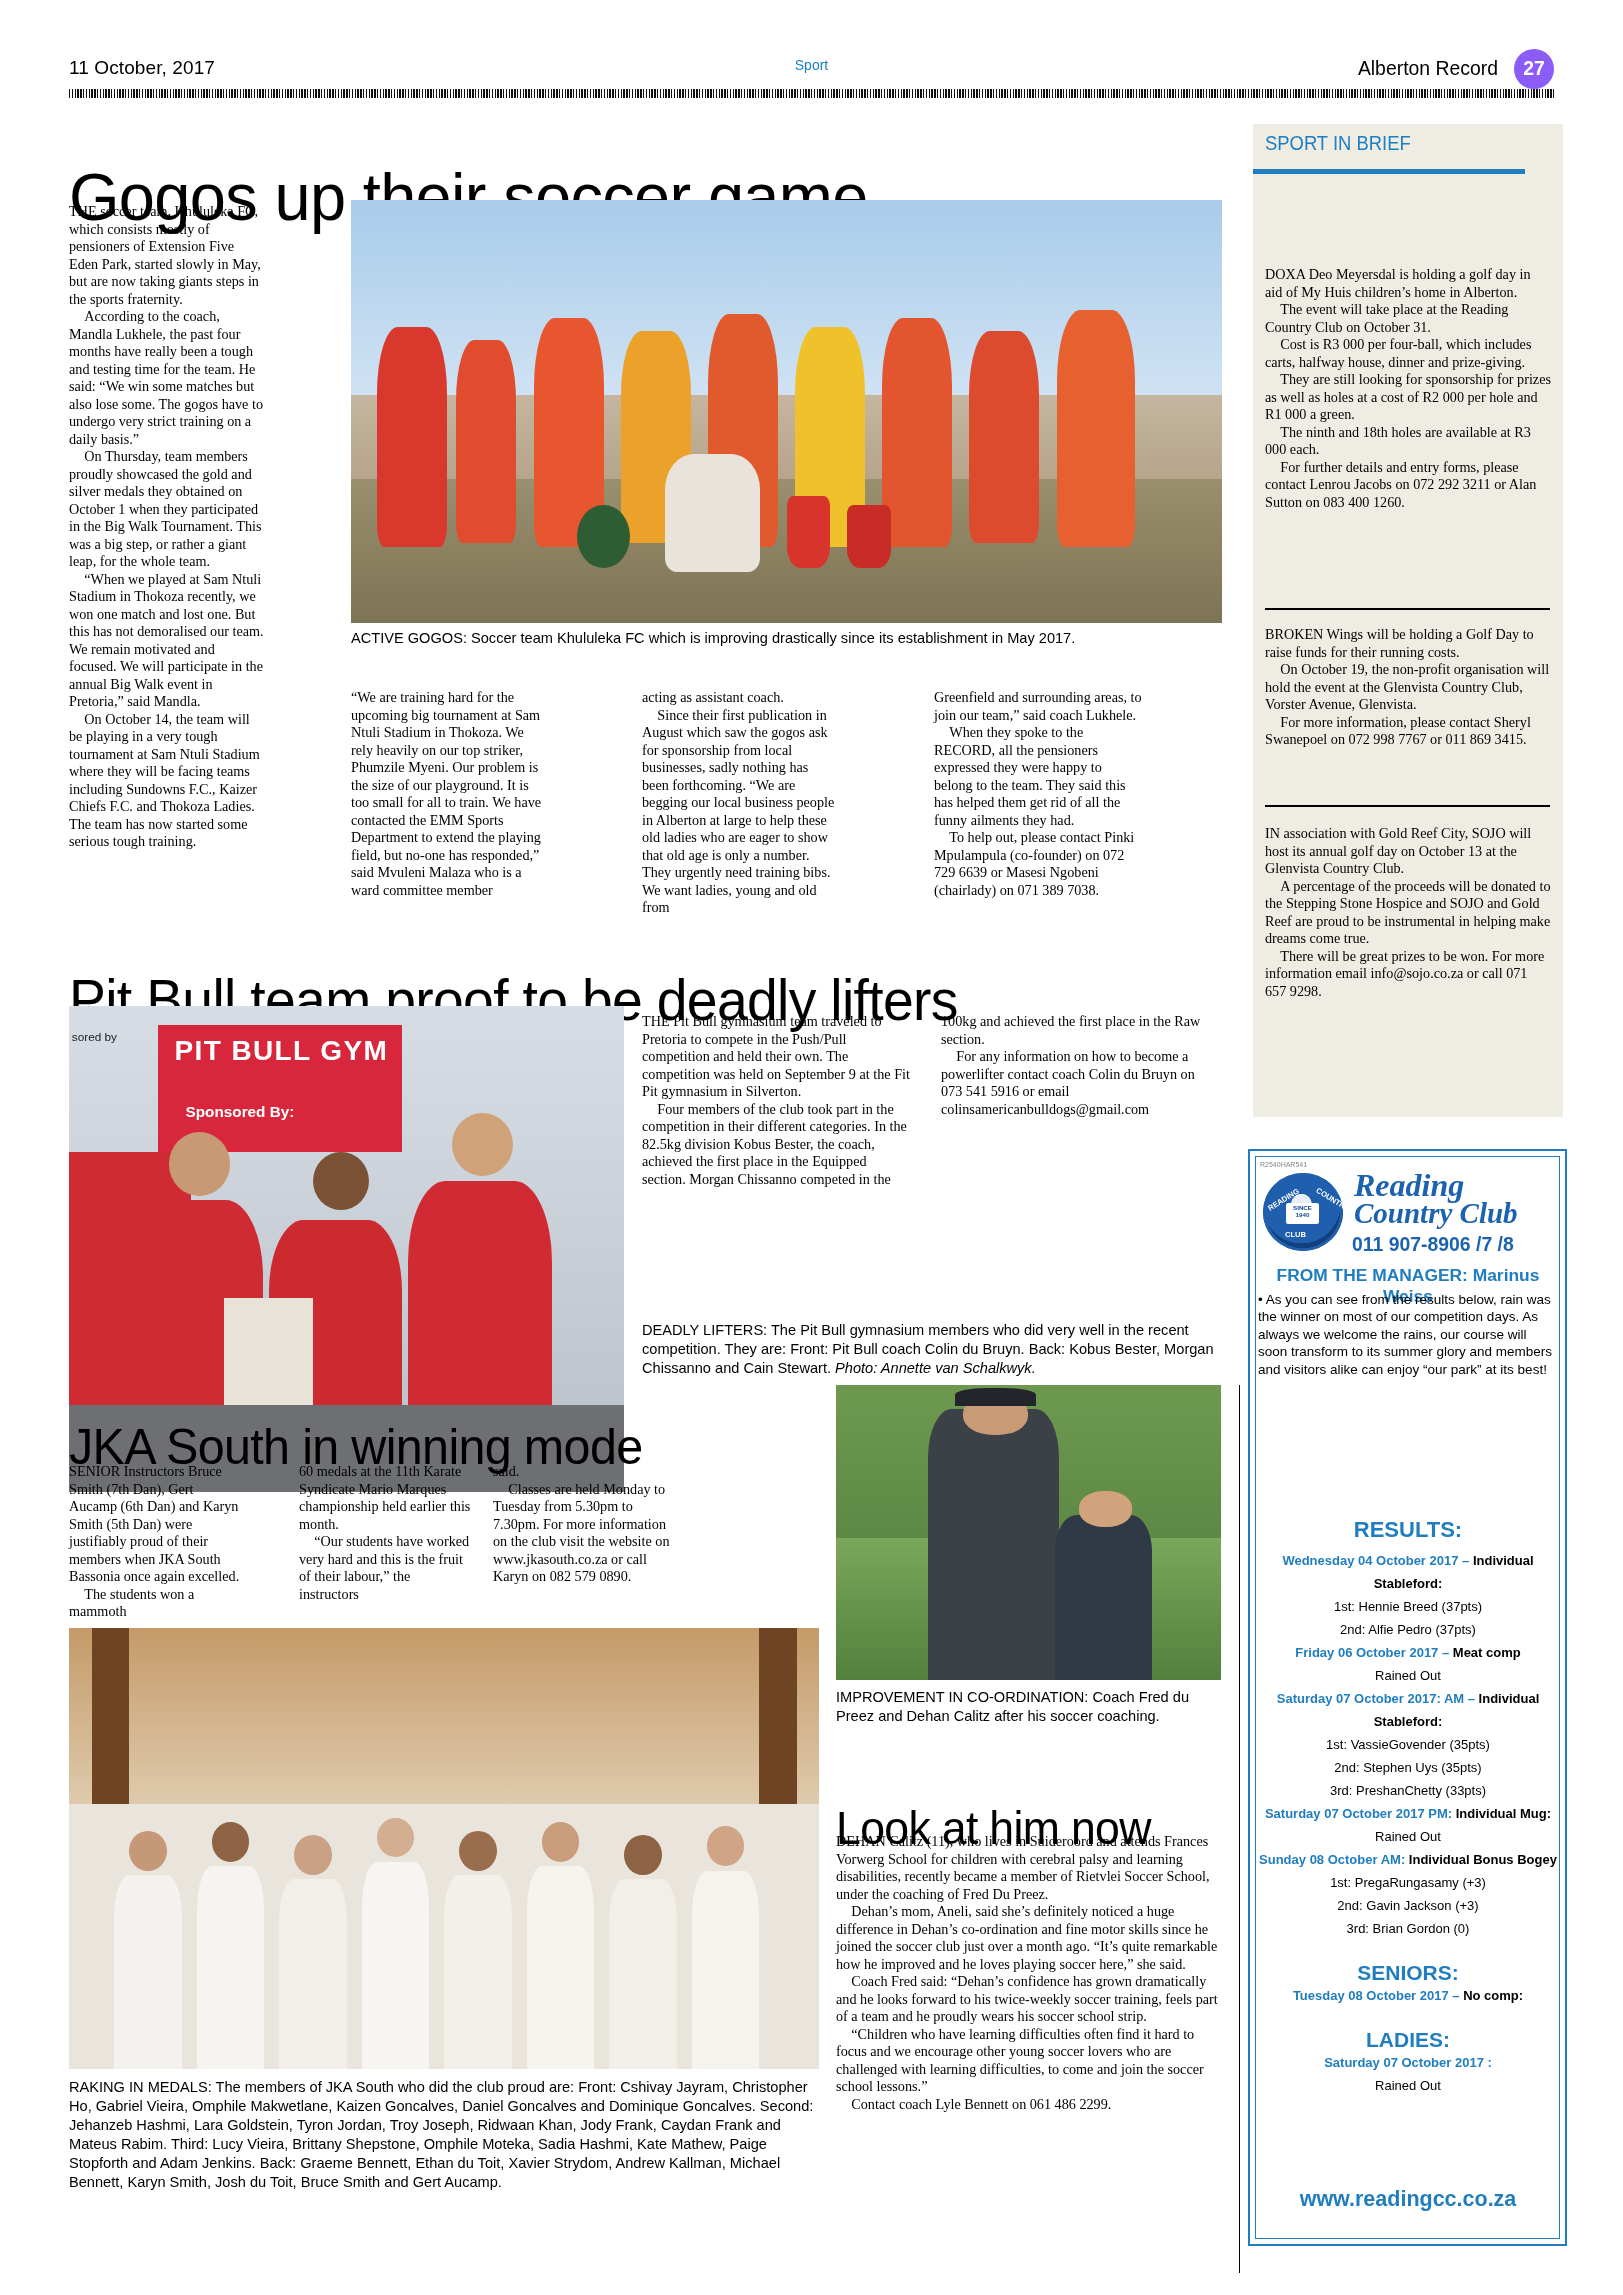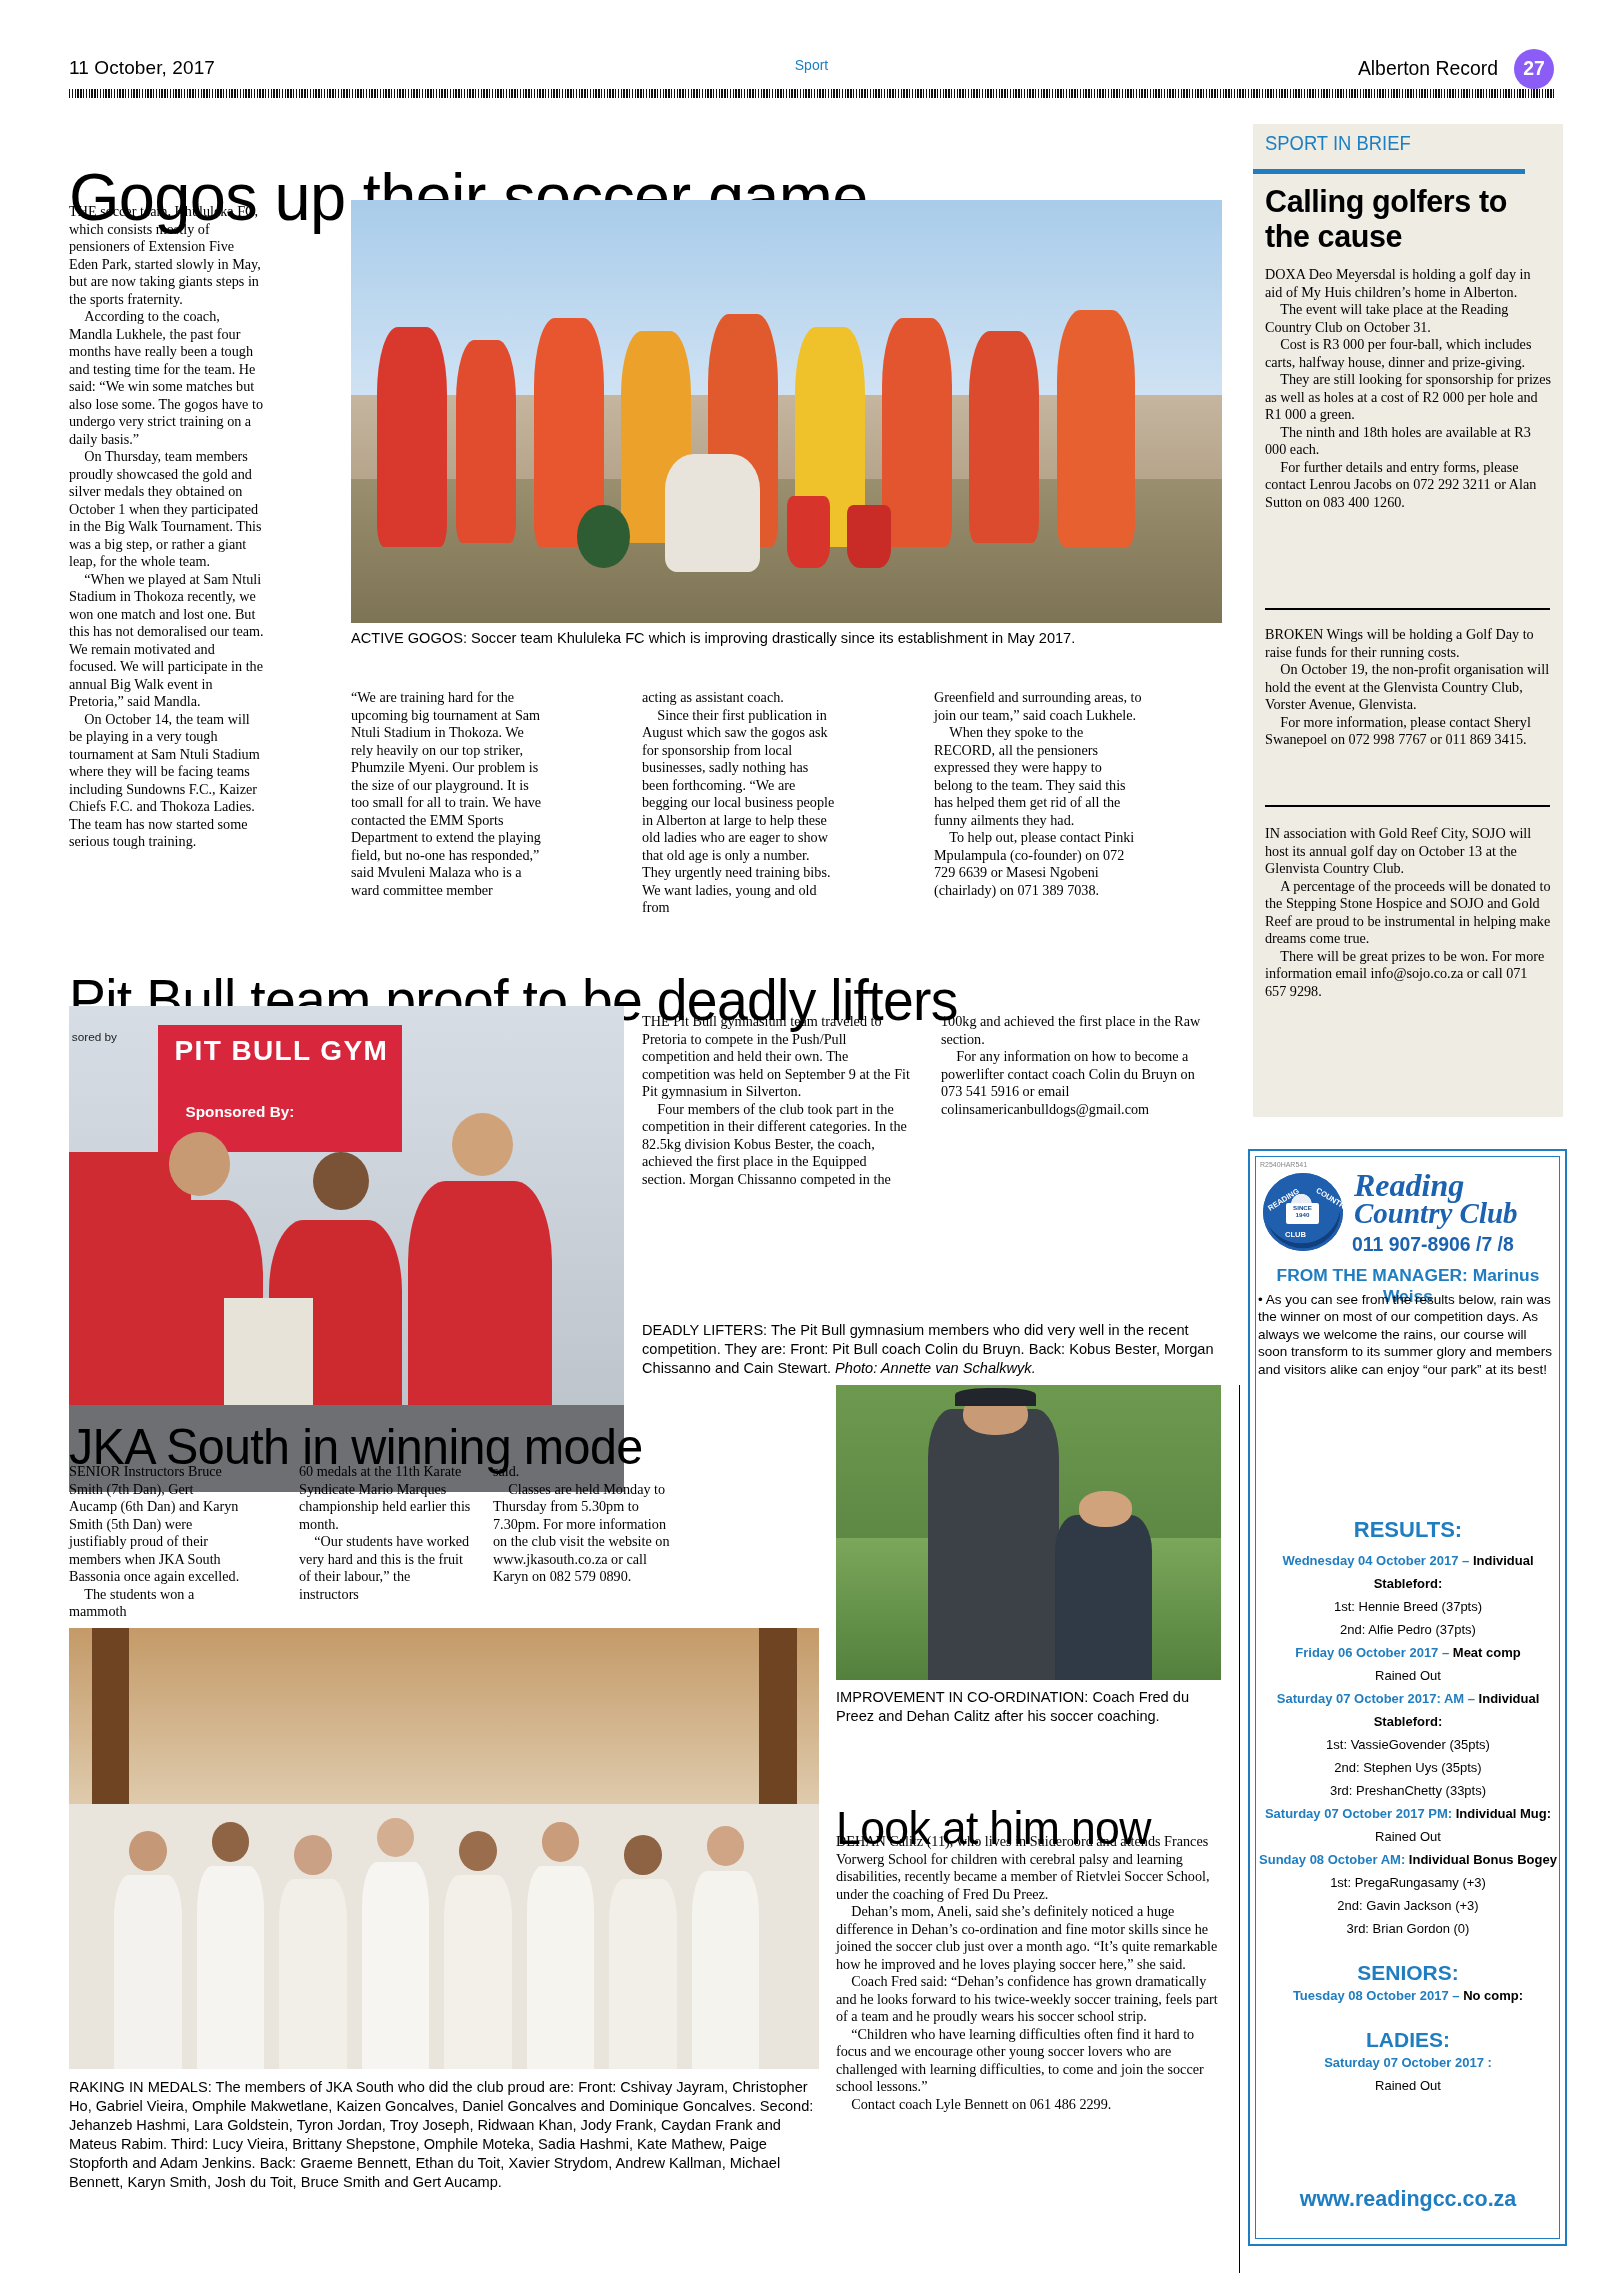--- a/index.html
+++ b/index.html
@@ -292,21 +292,21 @@
   <div class="bodytext a3-c1">
       <p class="first">SENIOR Instructors Bruce Smith (7th Dan), Gert Aucamp (6th Dan) and Karyn Smith (5th Dan) were justifiably proud of their members when JKA South Bassonia once again excelled.</p>
       <p>The students won a mammoth</p>
     </div>
   <div class="bodytext a3-c2">
       <p class="first">60 medals at the 11th Karate Syndicate Mario Marques championship held earlier this month.</p>
       <p>“Our students have worked very hard and this is the fruit of their labour,” the instructors</p>
     </div>
   <div class="bodytext a3-c3">
       <p class="first">said.</p>
-      <p>Classes are held Monday to Thursday from 5.30pm to 7.30pm. For more information on the club visit the website on www.jkasouth.co.za or call Karyn on 082 579 0890.</p>
+      <p>Classes are held Monday to Tuesday from 5.30pm to 7.30pm. For more information on the club visit the website on www.jkasouth.co.za or call Karyn on 082 579 0890.</p>
     </div>
 
   <div class="a3-photo">
     <div class="dojo-wall"></div>
     <div class="dojo-post" style="left:3%"></div>
     <div class="dojo-post" style="left:92%"></div>
     <div class="ph" style="left:0;top:40%;width:100%;height:60%;background:#e9e5dd;"></div>
     <div class="ph" style="left:6%;top:56%;width:9%;height:44%;background:#f4f2ee;border-radius:22% 22% 0 0"></div>
     <div class="ph" style="left:17%;top:54%;width:9%;height:46%;background:#f6f4f0;border-radius:22% 22% 0 0"></div>
     <div class="ph" style="left:28%;top:57%;width:9%;height:43%;background:#f2efe9;border-radius:22% 22% 0 0"></div>
@@ -345,21 +345,20 @@
       <p class="first">DEHAN Calitz (11), who lives in Suideroord and attends Frances Vorwerg School for children with cerebral palsy and learning disabilities, recently became a member of Rietvlei Soccer School, under the coaching of Fred Du Preez.</p>
       <p>Dehan’s mom, Aneli, said she’s definitely noticed a huge difference in Dehan’s co-ordination and fine motor skills since he joined the soccer club just over a month ago. “It’s quite remarkable how he improved and he loves playing soccer here,” she said.</p>
       <p>Coach Fred said: “Dehan’s confidence has grown dramatically and he looks forward to his twice-weekly soccer training, feels part of a team and he proudly wears his soccer school strip.</p>
       <p>“Children who have learning difficulties often find it hard to focus and we encourage other young soccer lovers who are challenged with learning difficulties, to come and join the soccer school lessons.”</p>
       <p>Contact coach Lyle Bennett on 061 486 2299.</p>
     </div>
 
   <div class="sib-box"></div>
   <div class="sib-kicker">SPORT IN BRIEF</div>
   <div class="sib-bar"></div>
-  <div class="sib-title">Calling golfers to the cause</div>
   <div class="bodytext sib-b1">
       <p class="first">DOXA Deo Meyersdal is holding a golf day in aid of My Huis children’s home in Alberton.</p>
       <p>The event will take place at the Reading Country Club on October 31.</p>
       <p>Cost is R3 000 per four-ball, which includes carts, halfway house, dinner and prize-giving.</p>
       <p>They are still looking for sponsorship for prizes as well as holes at a cost of R2 000 per hole and R1 000 a green.</p>
       <p>The ninth and 18th holes are available at R3 000 each.</p>
       <p>For further details and entry forms, please contact Lenrou Jacobs on 072 292 3211 or Alan Sutton on 083 400 1260.</p>
     </div>
   <div class="sib-hr1"></div>
   <div class="bodytext sib-b2">

